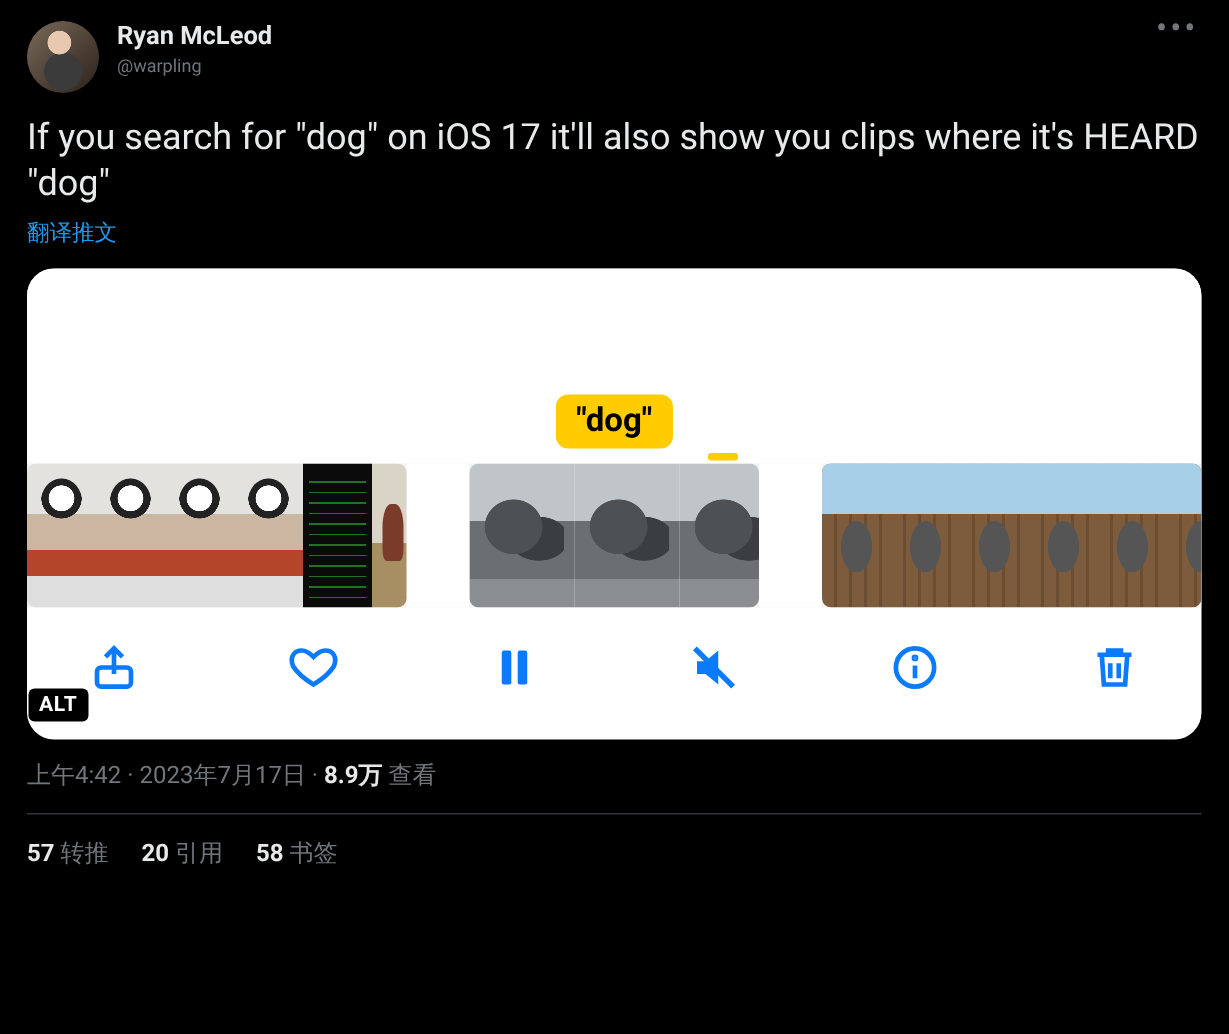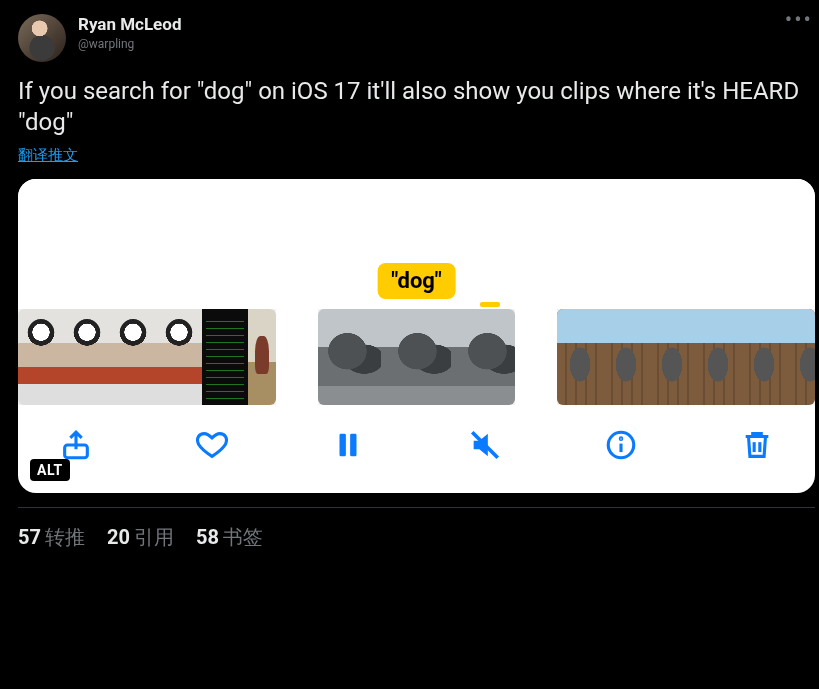--- a/index.html
+++ b/index.html
@@ -1,26 +1,26 @@
 <!DOCTYPE html>
 <html><head>
 <meta charset="utf-8">
 <style>
   * { box-sizing: border-box; margin: 0; padding: 0; }
   html, body { width: 819px; height: 689px; background: #000; font-family: -apple-system, BlinkMacSystemFont, "Segoe UI", Roboto, Helvetica, Arial, sans-serif; color: #e7e9ea; }
-  .tweet { padding: 14px 4px 0 18px; }
+  .tweet { padding: 14px 18px 0 18px; }
   .header { display: flex; align-items: flex-start; }
   .avatar { width: 48px; height: 48px; border-radius: 50%; background: linear-gradient(135deg,#7a6b5a 0%, #4a3d33 60%, #2b231d 100%); flex-shrink: 0; position: relative; overflow: hidden; }
   .avatar::after { content:""; position:absolute; inset:0; background: radial-gradient(circle at 45% 30%, #e8c9b0 0 18%, transparent 19%), radial-gradient(circle at 50% 70%, #3b3b3b 0 30%, transparent 31%); }
   .names { margin-left: 12px; flex: 1; }
   .display-name { font-weight: 700; font-size: 17px; color: #e7e9ea; line-height: 20px; }
   .handle { font-size: 12px; color: #71767b; line-height: 20px; }
   .more { color: #71767b; font-size: 22px; letter-spacing: 2px; padding: 0 2px; cursor: pointer; line-height: 12px; }
   .body-text { margin-top: 14px; font-size: 24px; line-height: 31px; color: #e7e9ea; font-weight: 400; }
-  .translate { margin-top: 8px; color: #1d9bf0; font-size: 15px; cursor: pointer; text-decoration: underline; }
+  .translate { margin-top: 8px; color: #1d9bf0; font-size: 15px; cursor: pointer; }
   .media-card { margin-top: 14px; border-radius: 18px; background: #fff; overflow: hidden; position: relative; }
   .media-top { height: 130px; background:#fff; position: relative; }
   .dog-pill { position: absolute; left: 50%; transform: translateX(-50%); bottom: 10px; background: #ffcc00; color: #000; font-weight: 700; font-size: 22px; padding: 5px 14px 6px; border-radius: 8px; }
   .yellow-tick { position:absolute; left: 58%; bottom: 2px; width: 20px; height: 5px; background:#ffcc00; border-radius: 2px; }
   .filmstrip { height: 96px; background: #f2f2f3; display: flex; align-items: stretch; gap: 0; padding: 0; position: relative; }
   .clip-group { display:flex; height:100%; border-radius:6px; overflow:hidden; }
   .gap { width: 42px; flex-shrink:0; background:#fff; }
   .frame { width: 46px; height: 100%; flex-shrink:0; position:relative; }
   .frame.wide { width: 70px; }
   .dog1 { background: linear-gradient(#e4e2df 0 35%, #cbb7a1 35% 60%, #b4452b 60% 78%, #dedede 78% 100%); }
@@ -32,25 +32,25 @@
   .grey-dog { background: linear-gradient(#bfc5c8 0 40%, #6b6f72 40% 80%, #8b8e90 80% 100%); }
   .grey-dog::after { content:""; position:absolute; top:22%; left:10%; width:80%; height:55%; background: radial-gradient(ellipse at 40% 40%, #4d5153 0 40%, transparent 41%), radial-gradient(ellipse at 70% 55%, #3b3e40 0 35%, transparent 36%); border-radius:30%; }
   .deck { background: linear-gradient(#a7cfe8 0 35%, #8b6a4a 35% 100%); background-image: linear-gradient(#a7cfe8 0 35%, transparent 35%), repeating-linear-gradient(90deg, #7d5c3e 0 8px, #6b4d33 8px 10px); }
   .deck::after { content:""; position:absolute; top:30%; left:15%; width:70%; height:55%; background: radial-gradient(ellipse at 50% 50%, #555 0 45%, transparent 46%); border-radius:30%; }
   .playhead { position:absolute; top:0; bottom:0; width:4px; background:#fff; border-radius:2px; left: 0; box-shadow: 0 0 0 1px rgba(0,0,0,0.15); }
   .group2 { position: relative; }
   .toolbar { display:flex; justify-content: space-between; align-items: center; padding: 22px 38px 26px; }
   .tb-btn { width: 40px; height: 40px; display:flex; align-items:center; justify-content:center; cursor:pointer; }
   .tb-btn svg { width: 34px; height: 34px; stroke: #0a7aff; fill: none; stroke-width: 2.2; }
   .tb-btn.pause svg { fill:#0a7aff; stroke:none; }
-  .alt-badge { position:absolute; left:12px; bottom:12px; background:#000; color:#fff; font-size:14px; font-weight:700; padding:3px 7px; border-radius:4px; letter-spacing:0.5px; }
+  .alt-badge { position:absolute; left:1px; bottom:12px; background:#000; color:#fff; font-size:14px; font-weight:700; padding:3px 7px; border-radius:4px; letter-spacing:0.5px; }
   .meta { margin-top: 14px; color:#71767b; font-size: 16px; }
   .meta .views-count { color:#e7e9ea; font-weight:700; }
   .divider { border:none; border-top:1px solid #2f3336; margin: 14px 0 0; }
-  .stats { display:flex; gap: 22px; padding: 16px 0 0; font-size:20px; color:#71767b; }
+  .stats { display:flex; gap: 22px; padding: 16px 0 0; font-size:16px; color:#71767b; }
   .stats .num { color:#e7e9ea; font-weight:700; margin-right:4px; }
   .stat-item { cursor:pointer; }
 </style>
 </head>
 <body>
 
 <div class="tweet">
 
   <div class="header">
     <div class="avatar"></div>
@@ -146,20 +146,29 @@
               <line x1="10" y1="10" x2="10" y2="17"></line>
               <line x1="14" y1="10" x2="14" y2="17"></line>
             </svg>
         </span>
       </div>
     </div>
 
     <div class="alt-badge">ALT</div>
   </div>
 
+  <div class="meta">
+    <span>上午4:42</span>
+    <span> · </span>
+    <span>2023年7月17日</span>
+    <span> · </span>
+    <span class="views-count">8.9万</span>
+    <span> </span>
+    <span>查看</span>
+  </div>
 
   <hr class="divider">
 
   <div class="stats">
     <div class="stat-item">
       <span class="num">57</span><span>转推</span>
     </div>
     <div class="stat-item">
       <span class="num">20</span><span>引用</span>
     </div>

